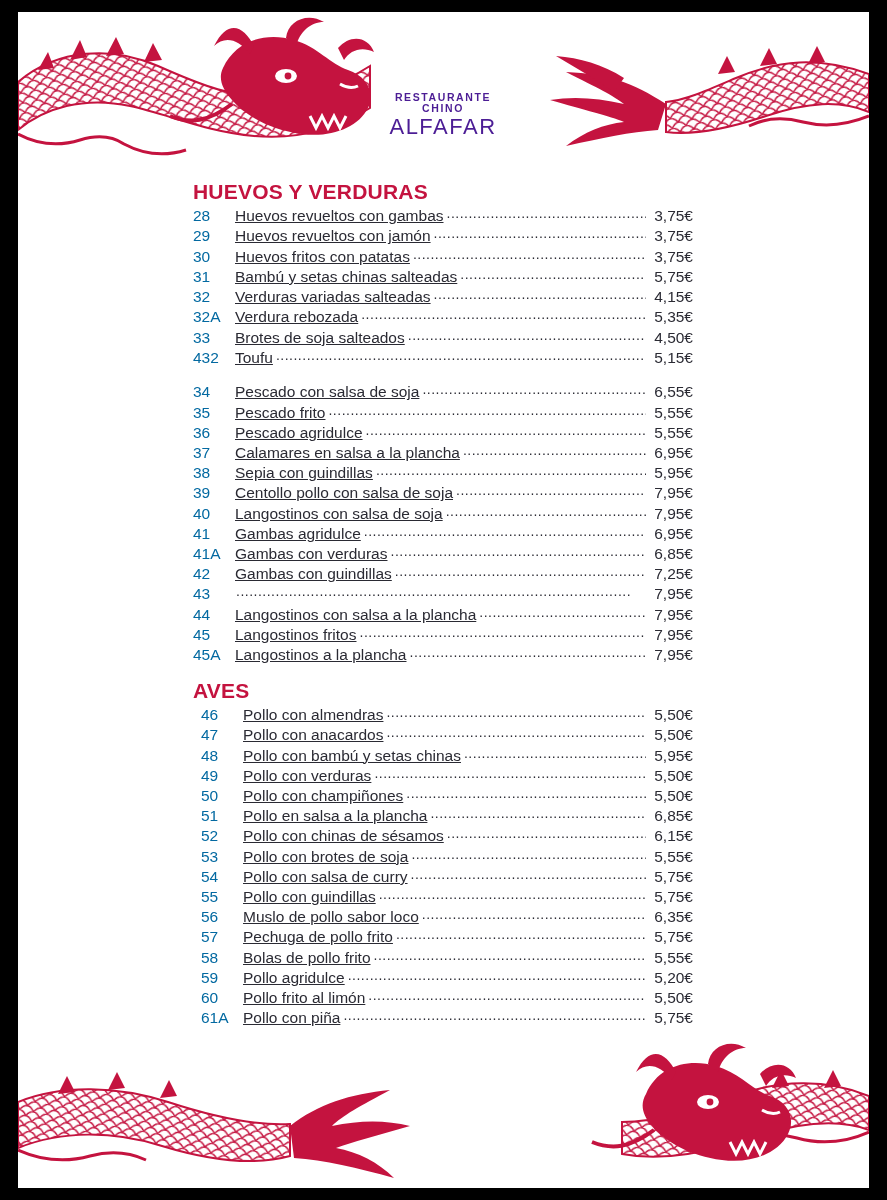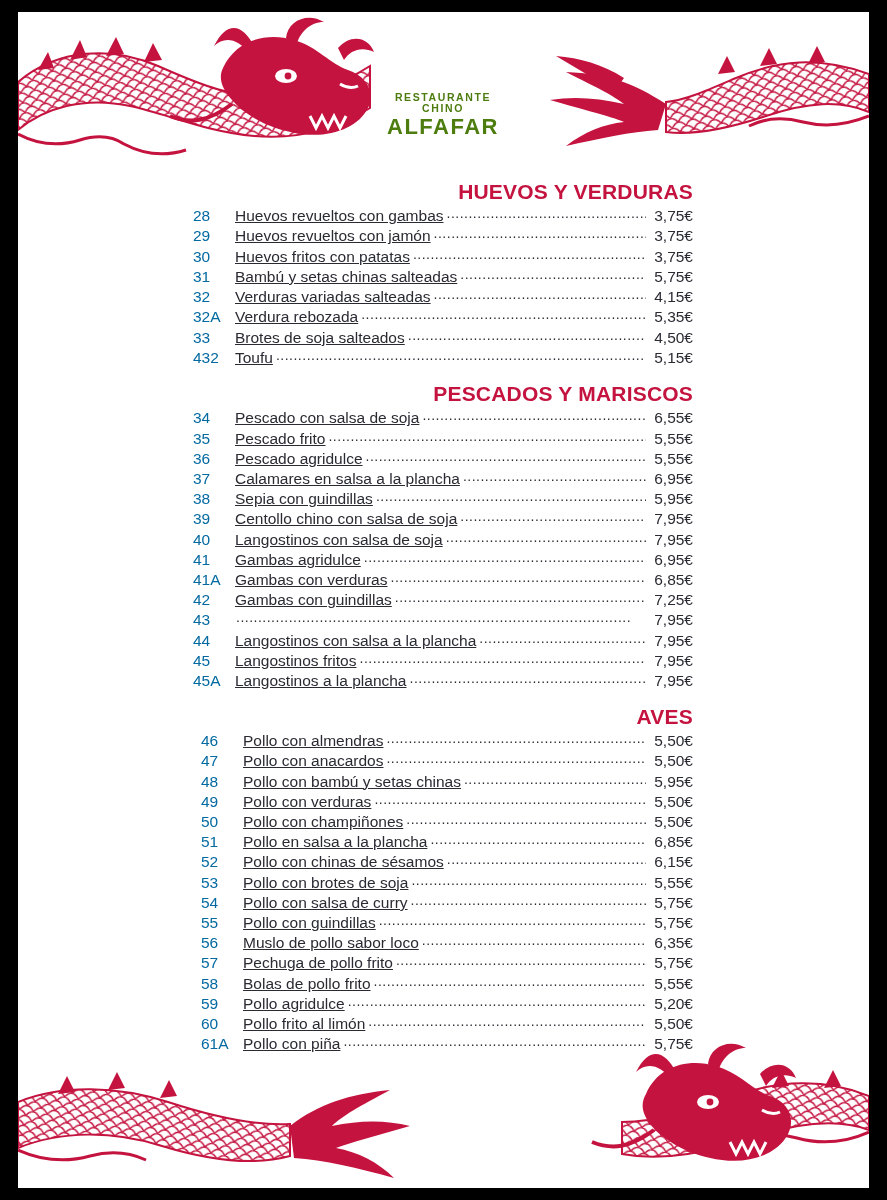--- a/index.html
+++ b/index.html
@@ -40,54 +40,53 @@
     height: 150px;
     overflow: hidden;
   }
 
   .brand {
     position: absolute;
     left: 360px;
     top: 80px;
     width: 130px;
     text-align: center;
-    color: #4d7c0f;
+    color: #4c1d95;
     line-height: 1;
   }
   .brand .small {
     font-size: 10.5px;
     letter-spacing: 1.6px;
     font-weight: 700;
     display: block;
     margin-bottom: 3px;
   }
   .brand .big {
     font-size: 22px;
     letter-spacing: 1.5px;
-    font-weight: 700;
+    font-weight: 400;
     display: block;
   }
 
   
   .menu {
     position: absolute;
     left: 175px;
     top: 168px;
     width: 500px;
   }
   .section {
     margin-bottom: 14px;
   }
   .section-title {
     color: #c4133f;
     font-size: 21px;
     font-weight: 800;
     letter-spacing: 0.2px;
     margin: 0 0 2px 0;
-    text-align: right;
   }
   .row {
     display: flex;
     align-items: baseline;
     color: #2a2a33;
     font-size: 15.5px;
     line-height: 20.3px;
     white-space: nowrap;
   }
   .num {
@@ -224,21 +223,20 @@
           <span class="price">4,50€</span>
         </div>
         <div class="row">
           <span class="num">432</span>
           <span class="name">Toufu</span>
           <span class="dots">..........................................................................................</span>
           <span class="price">5,15€</span>
         </div>
       </div>
       <div class="section sec-pescados">
-        <div class="section-title">PESCADOS Y MARISCOS</div>
         <div class="row">
           <span class="num">34</span>
           <span class="name">Pescado con salsa de soja</span>
           <span class="dots">..........................................................................................</span>
           <span class="price">6,55€</span>
         </div>
         <div class="row">
           <span class="num">35</span>
           <span class="name">Pescado frito</span>
           <span class="dots">..........................................................................................</span>
@@ -257,21 +255,21 @@
           <span class="price">6,95€</span>
         </div>
         <div class="row">
           <span class="num">38</span>
           <span class="name">Sepia con guindillas</span>
           <span class="dots">..........................................................................................</span>
           <span class="price">5,95€</span>
         </div>
         <div class="row">
           <span class="num">39</span>
-          <span class="name">Centollo chino con salsa de soja</span>
+          <span class="name">Centollo pollo con salsa de soja</span>
           <span class="dots">..........................................................................................</span>
           <span class="price">7,95€</span>
         </div>
         <div class="row">
           <span class="num">40</span>
           <span class="name">Langostinos con salsa de soja</span>
           <span class="dots">..........................................................................................</span>
           <span class="price">7,95€</span>
         </div>
         <div class="row">

